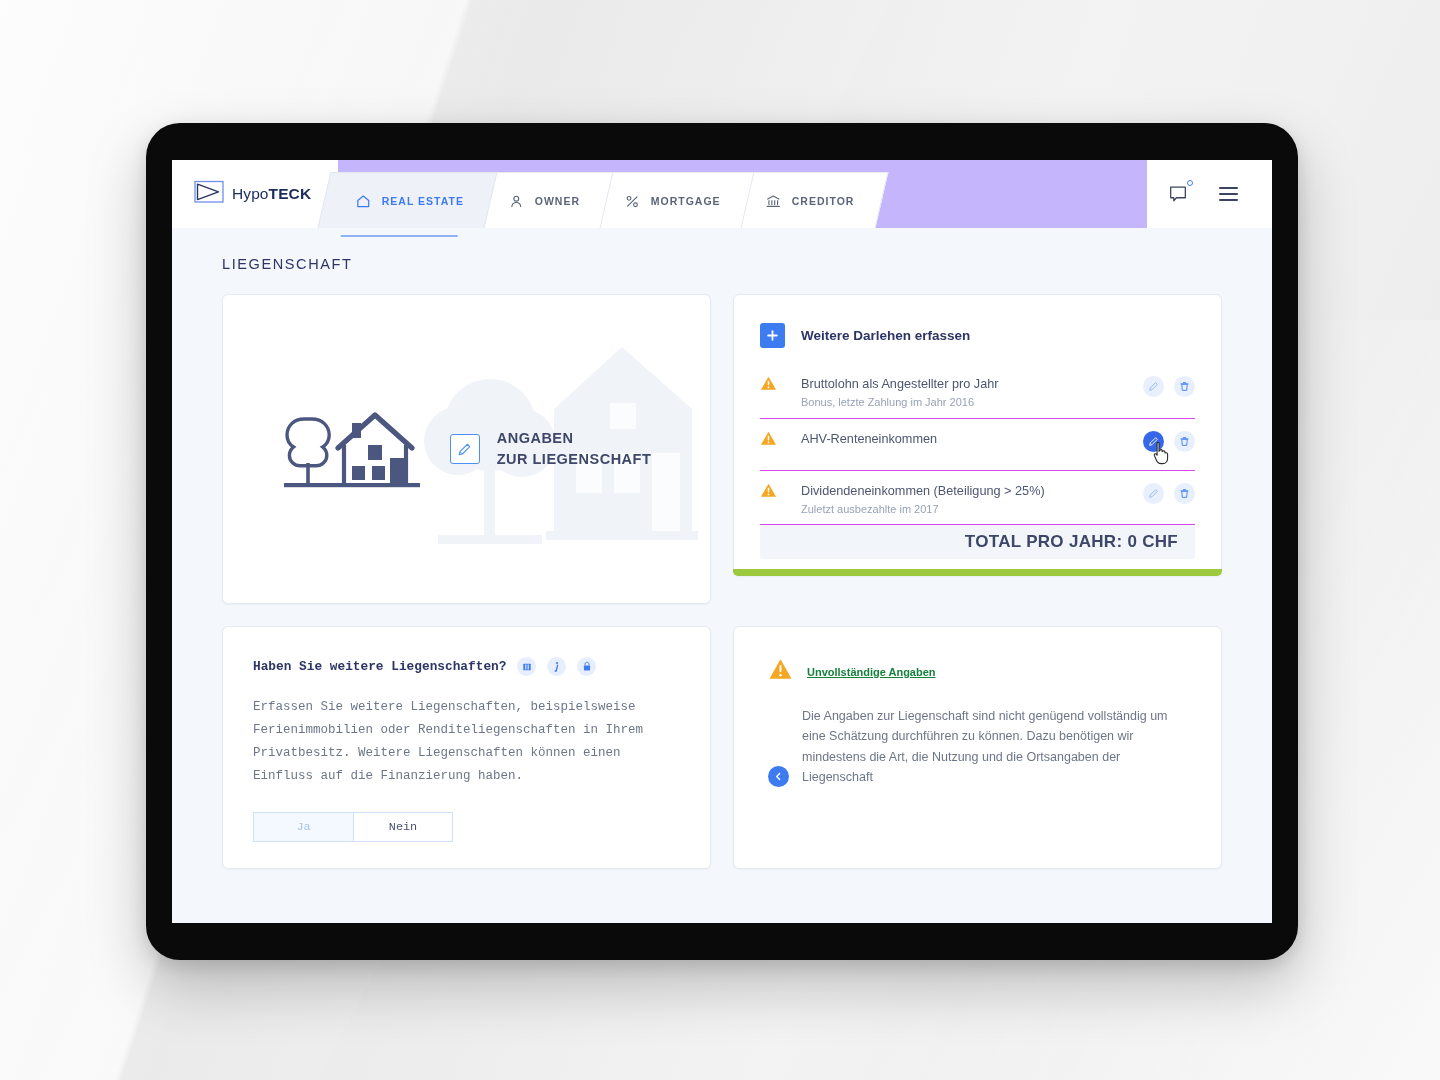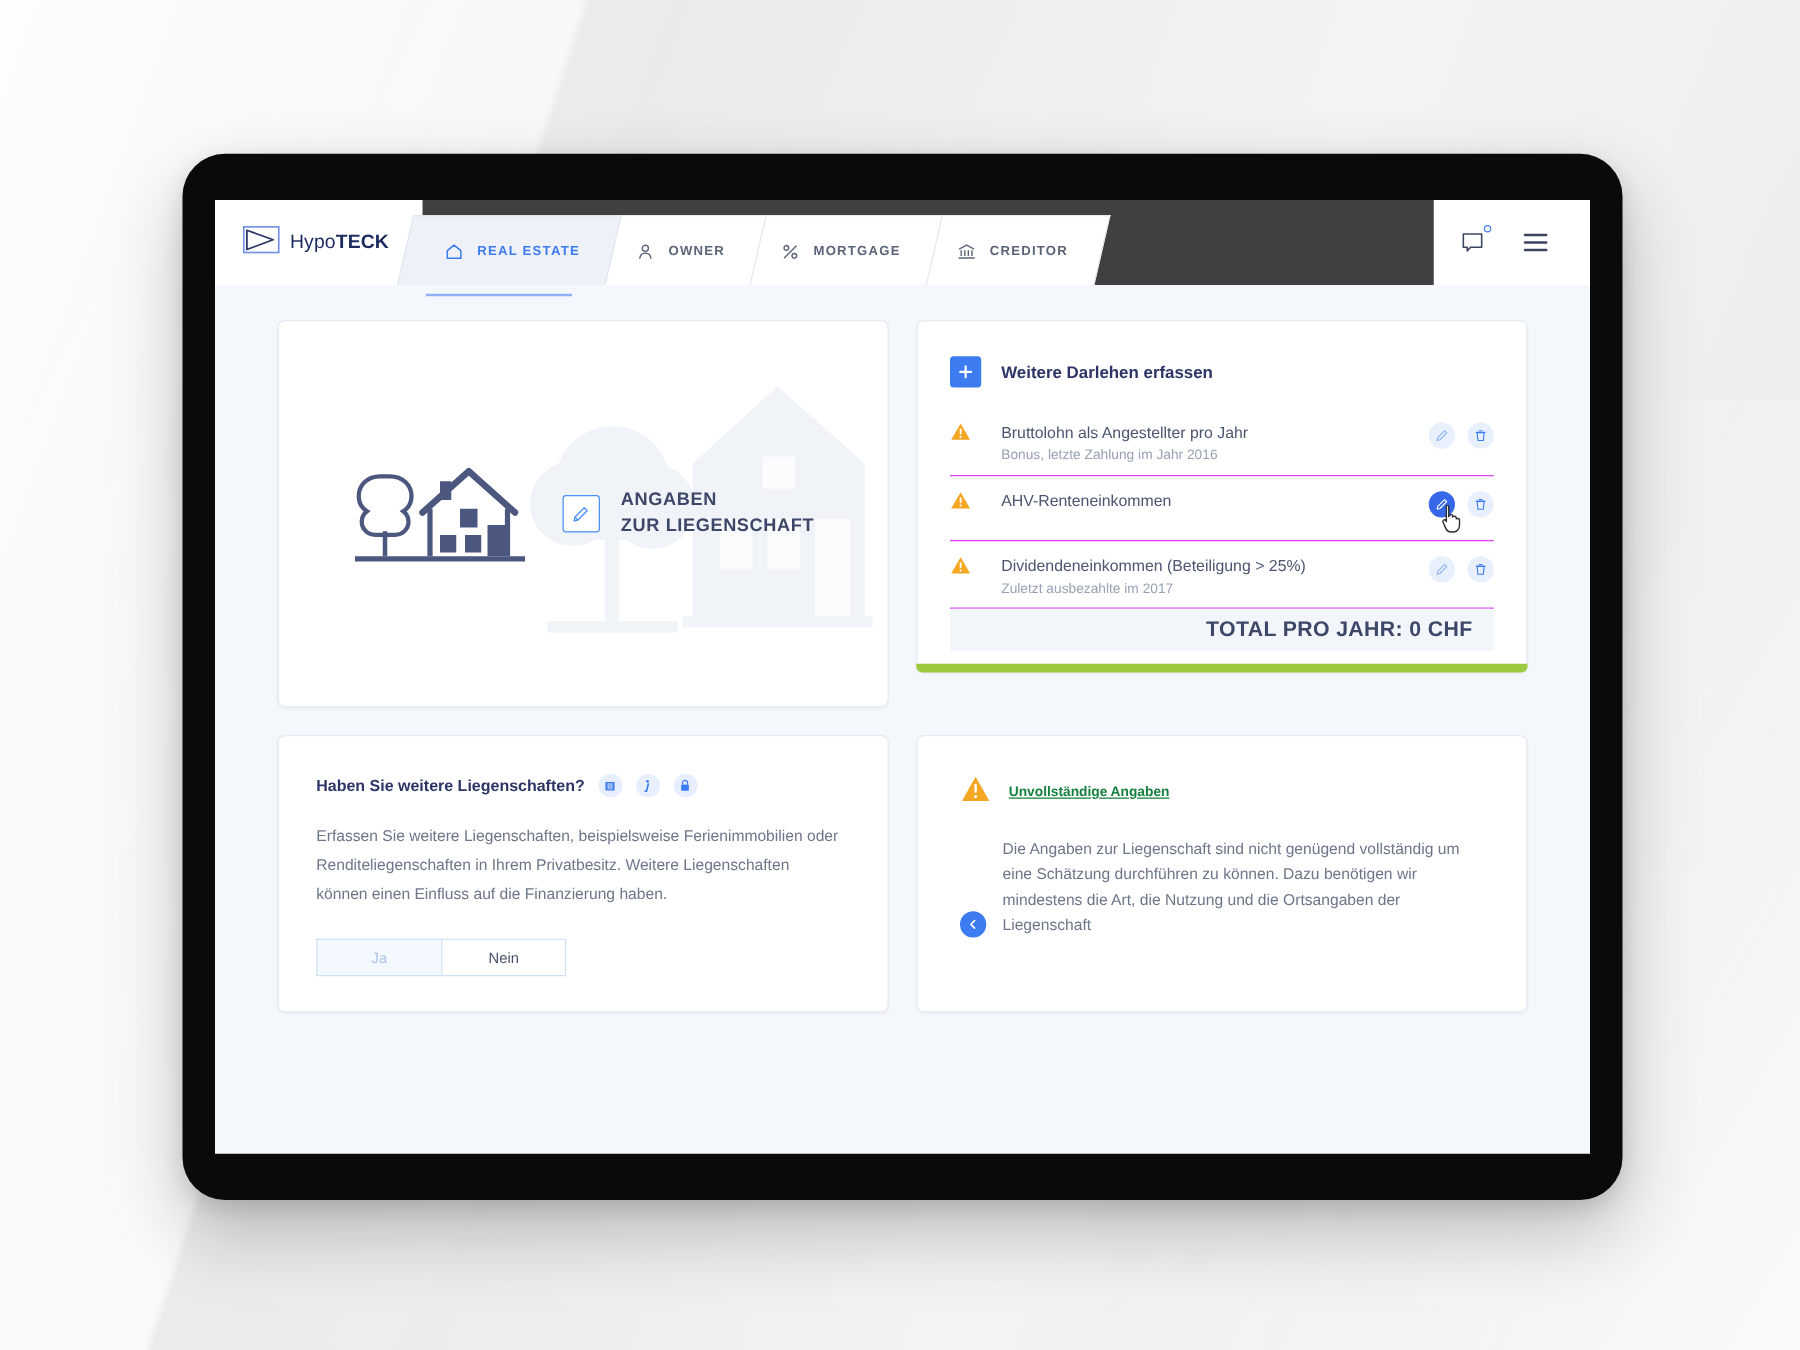--- a/index.html
+++ b/index.html
@@ -62,21 +62,21 @@
     left: 26px; top: 37px;
     width: 1100px; height: 763px;
     background: #f4f7fb;
     overflow: hidden;
   }
 
   
   .topbar {
     position: relative;
     height: 68px;
-    background: #404040;
+    background: #c4b5fd;
     display: flex;
     align-items: stretch;
   }
   .brand {
     width: 166px;
     display: flex;
     align-items: center;
     padding-left: 22px;
     background: #ffffff;
   }
@@ -267,21 +267,21 @@
   }
   .green-bar {
     position: absolute;
     left: -1px; right: -1px; bottom: -1px;
     height: 7px;
     background: #9cc93e;
     border-radius: 0 0 5px 5px;
   }
 
   
-  .qcard { min-height: 222px; padding: 30px 30px 26px 30px; }
+  .qcard { min-height: 222px; padding: 30px 30px 26px 30px; font-family: Liberation Mono, monospace; }
   .q-head { display:flex; align-items:center; gap: 11px; margin-bottom: 20px; }
   .q-title { font-size: 12.8px; font-weight: 700; color: #2c3566; }
   .mini {
     width: 19px; height: 19px; border-radius: 50%;
     background: #e7efff;
     display:flex; align-items:center; justify-content:center;
     cursor:pointer;
   }
   .q-body {
     font-size: 12.5px;
@@ -412,20 +412,21 @@
           <span class="hamburger">
             <i></i>
               <i></i>
               <i></i>
           </span>
         </div>
       </div>
 
       <div class="content">
 
+        <div class="page-title">LIEGENSCHAFT</div>
 
         <div class="grid">
 
           <div class="card hero">
             <div class="hero-ghost">
               <svg width="300" height="260" viewBox="0 0 300 260">
                 <g fill="#f0f3f8">
                   <circle cx="86" cy="112" r="46"></circle>
                   <circle cx="54" cy="128" r="34"></circle>
                   <circle cx="118" cy="130" r="34"></circle>

